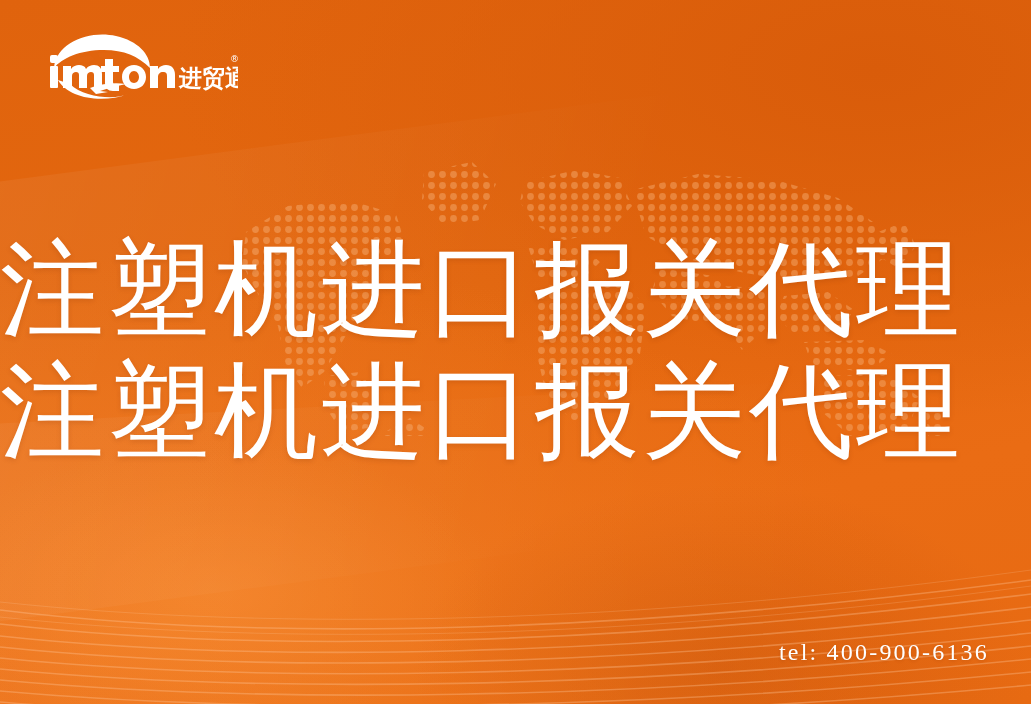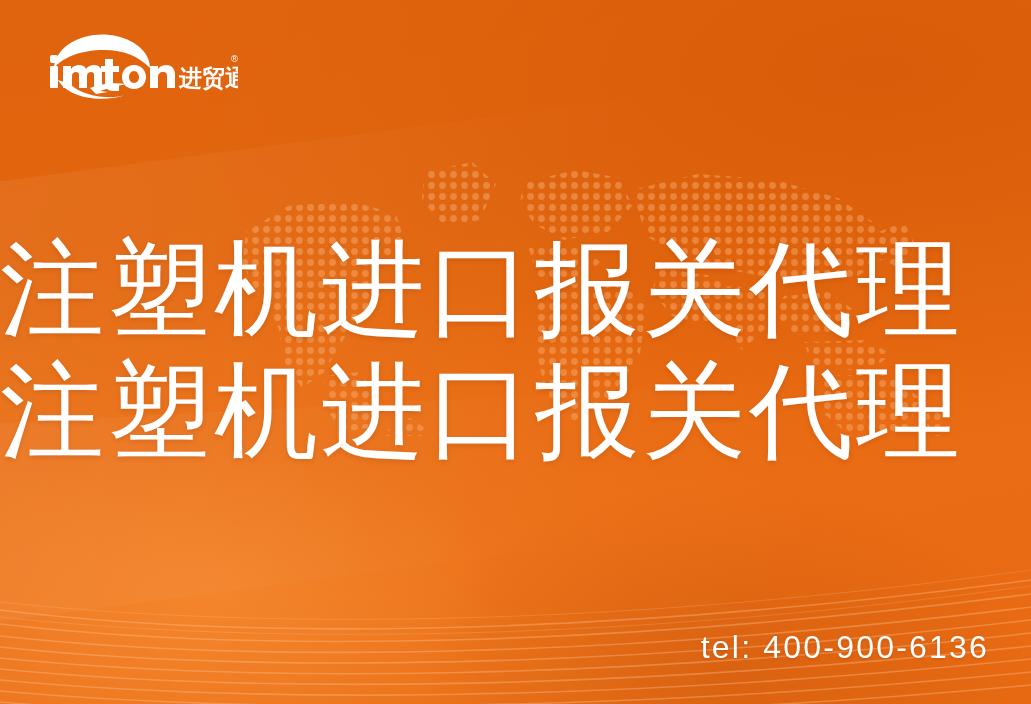--- a/index.html
+++ b/index.html
@@ -74,22 +74,22 @@
     letter-spacing:3px;
     text-shadow:0 2px 5px rgba(120,45,0,.18);
     user-select:none;
   }
   .headline .ln{display:block;white-space:nowrap;}
 
   
   .tel{
     position:absolute;right:42px;bottom:38px;
     color:#ffffff;
-    font-family:Liberation Sans, sans-serif;
-    font-size:32px;
+    font-family:Liberation Serif, serif;
+    font-size:24px;
     letter-spacing:2.2px;
     text-shadow:0 1px 3px rgba(120,45,0,.22);
   }
 </style>
 </head>
 <body>
 
 <div id="stage">
 
   <div class="bg-base"></div>

